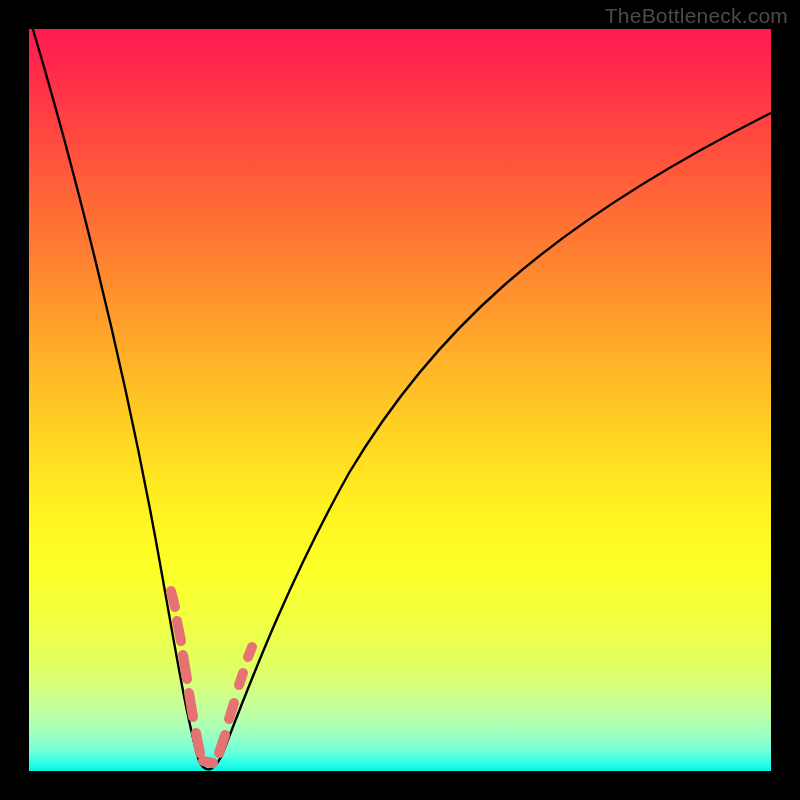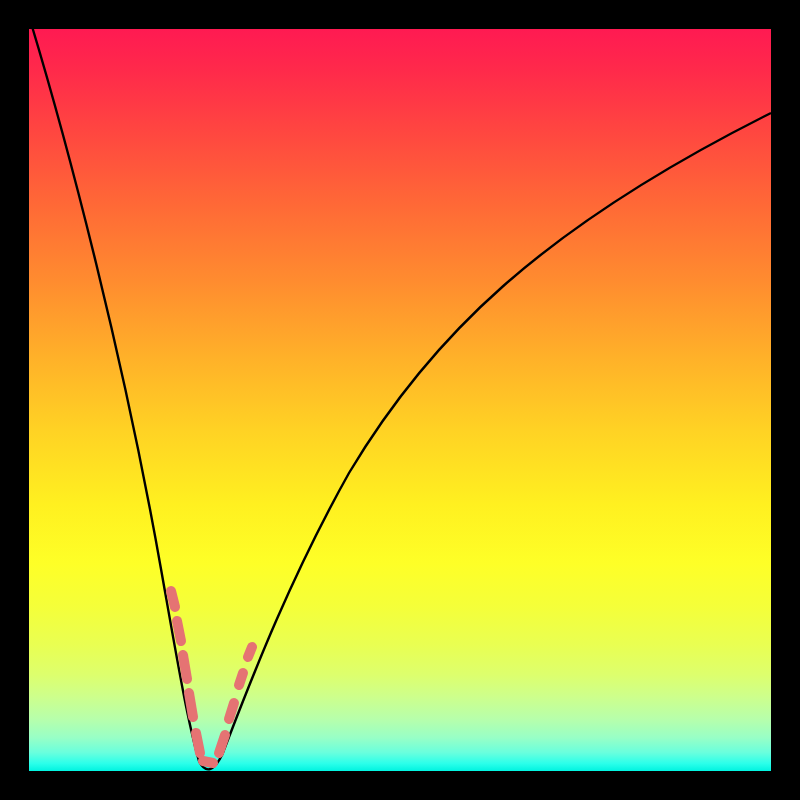--- a/index.html
+++ b/index.html
@@ -90,14 +90,15 @@
 
       <line x1="174" y1="732" x2="184" y2="734"></line>
 
       <line x1="190" y1="724" x2="196" y2="706"></line>
       <line x1="200" y1="690" x2="205" y2="674"></line>
       <line x1="210" y1="656" x2="214" y2="644"></line>
       <line x1="219" y1="628" x2="223" y2="618"></line>
     </g>
   </svg>
 
+  <div class="watermark">TheBottleneck.com</div>
 
 </div>
 
 </body></html>

